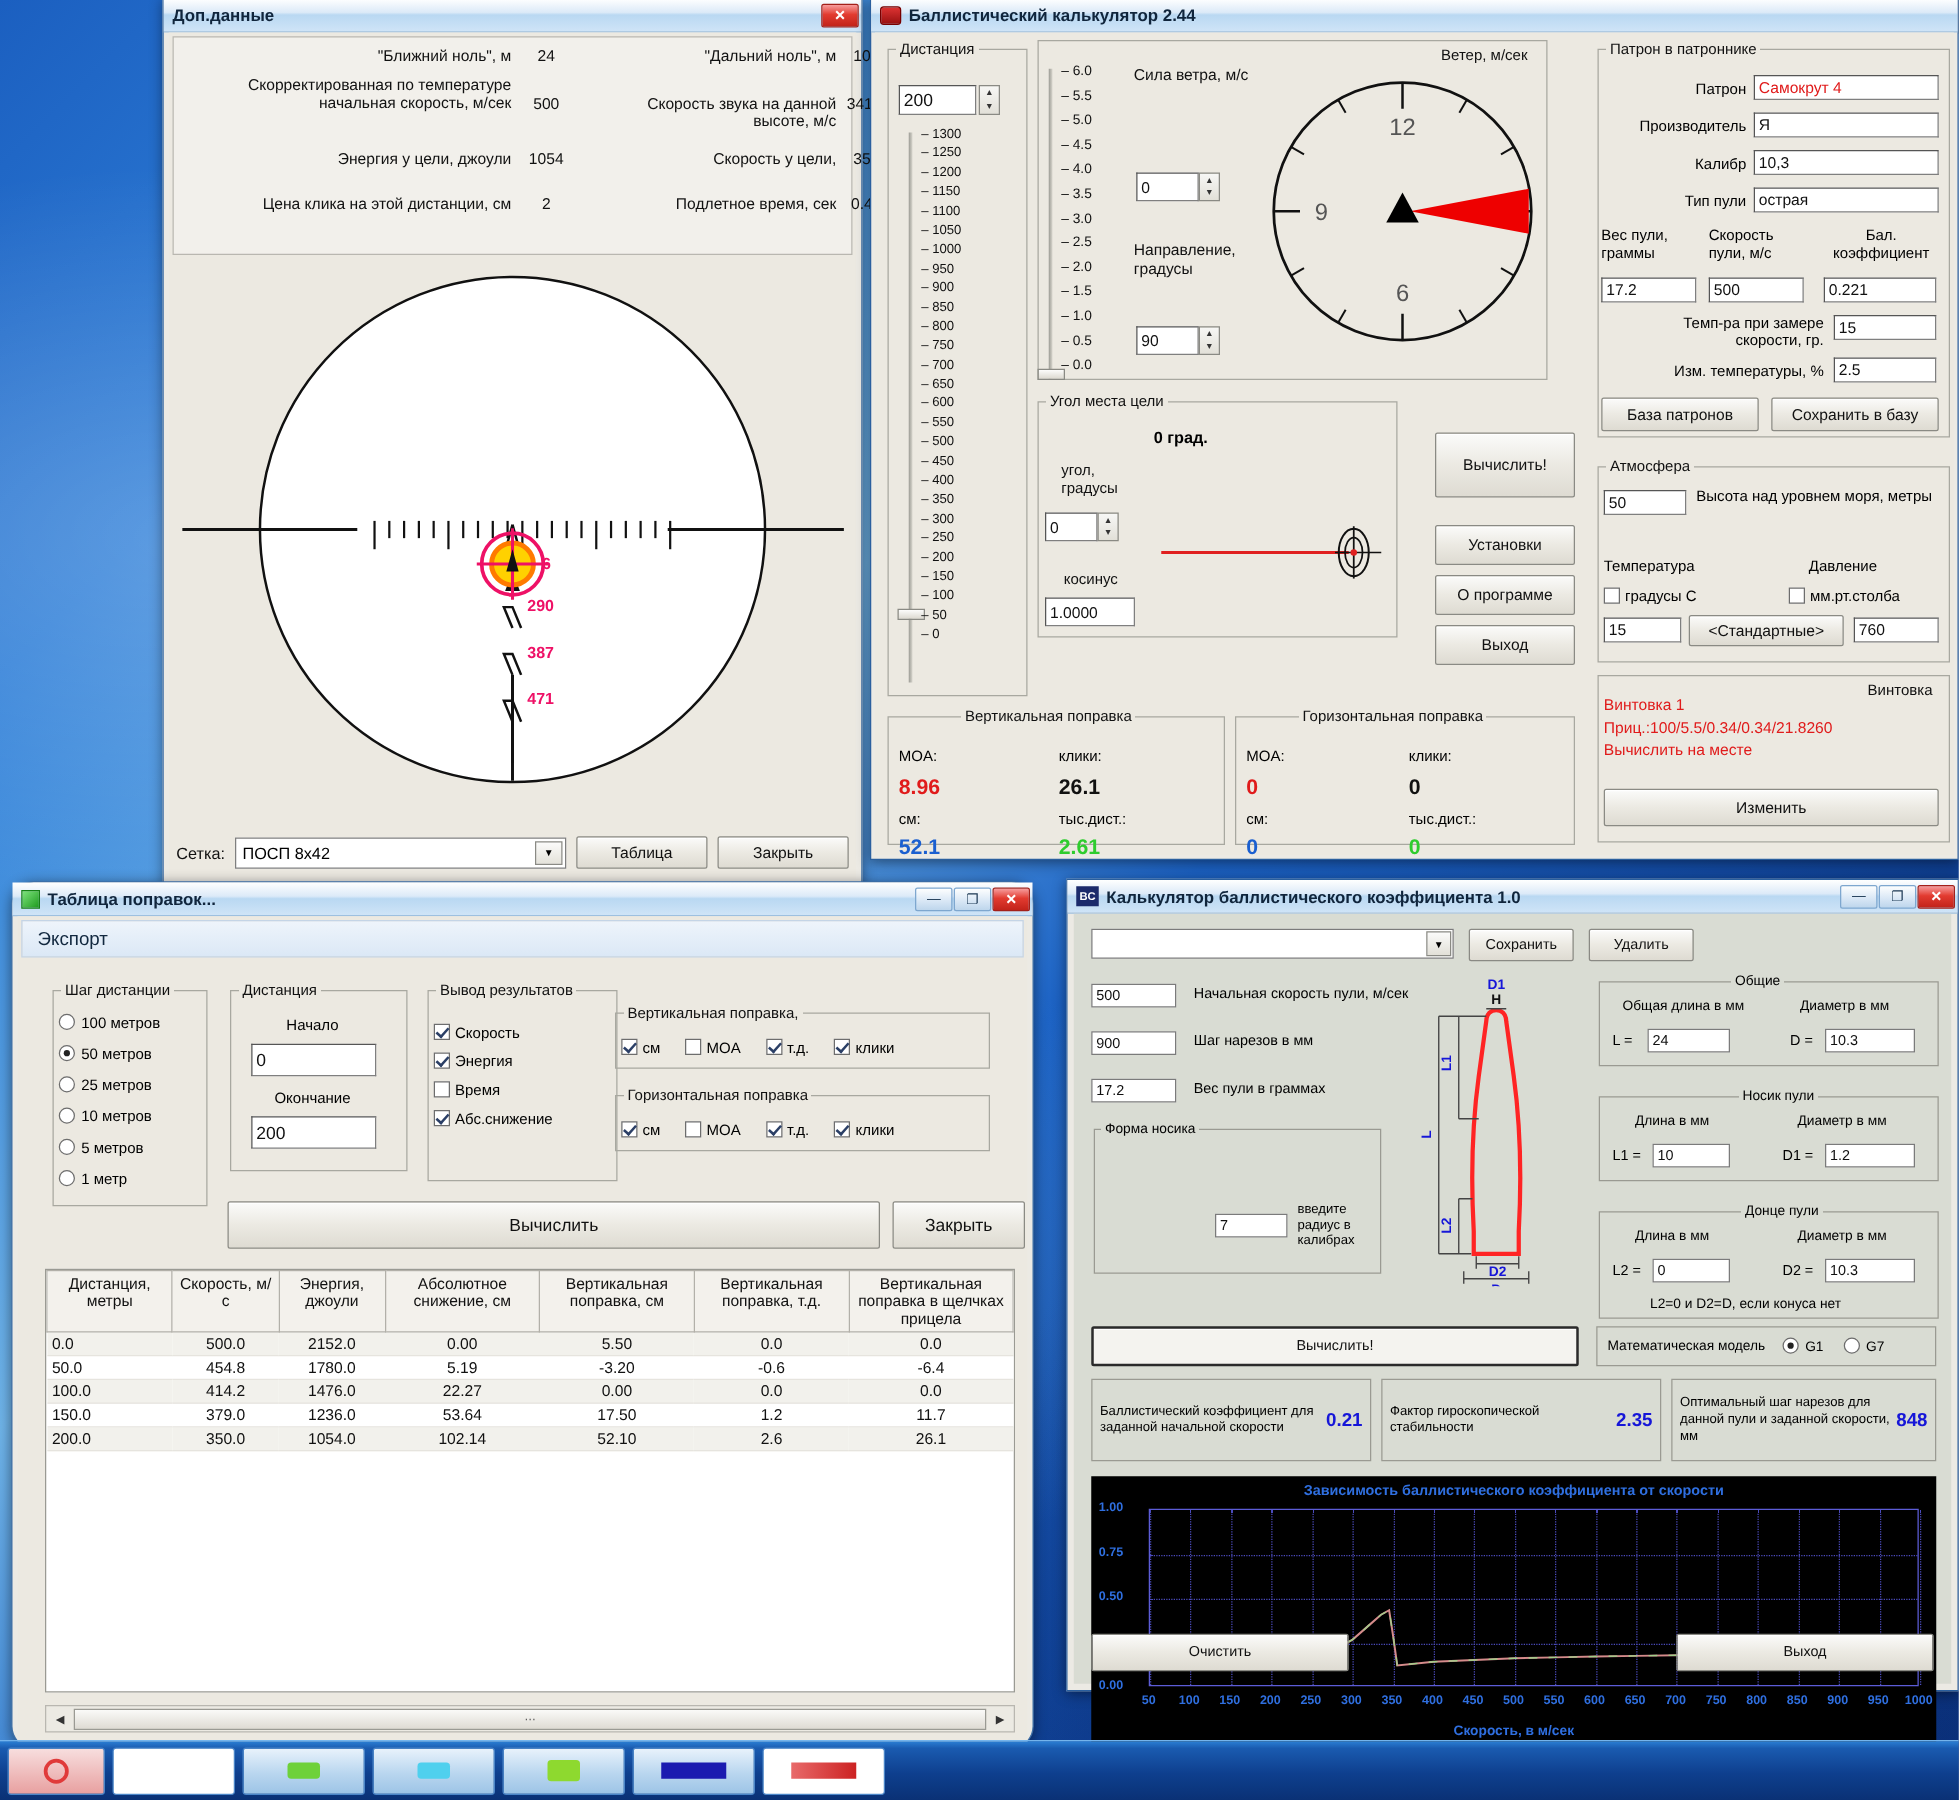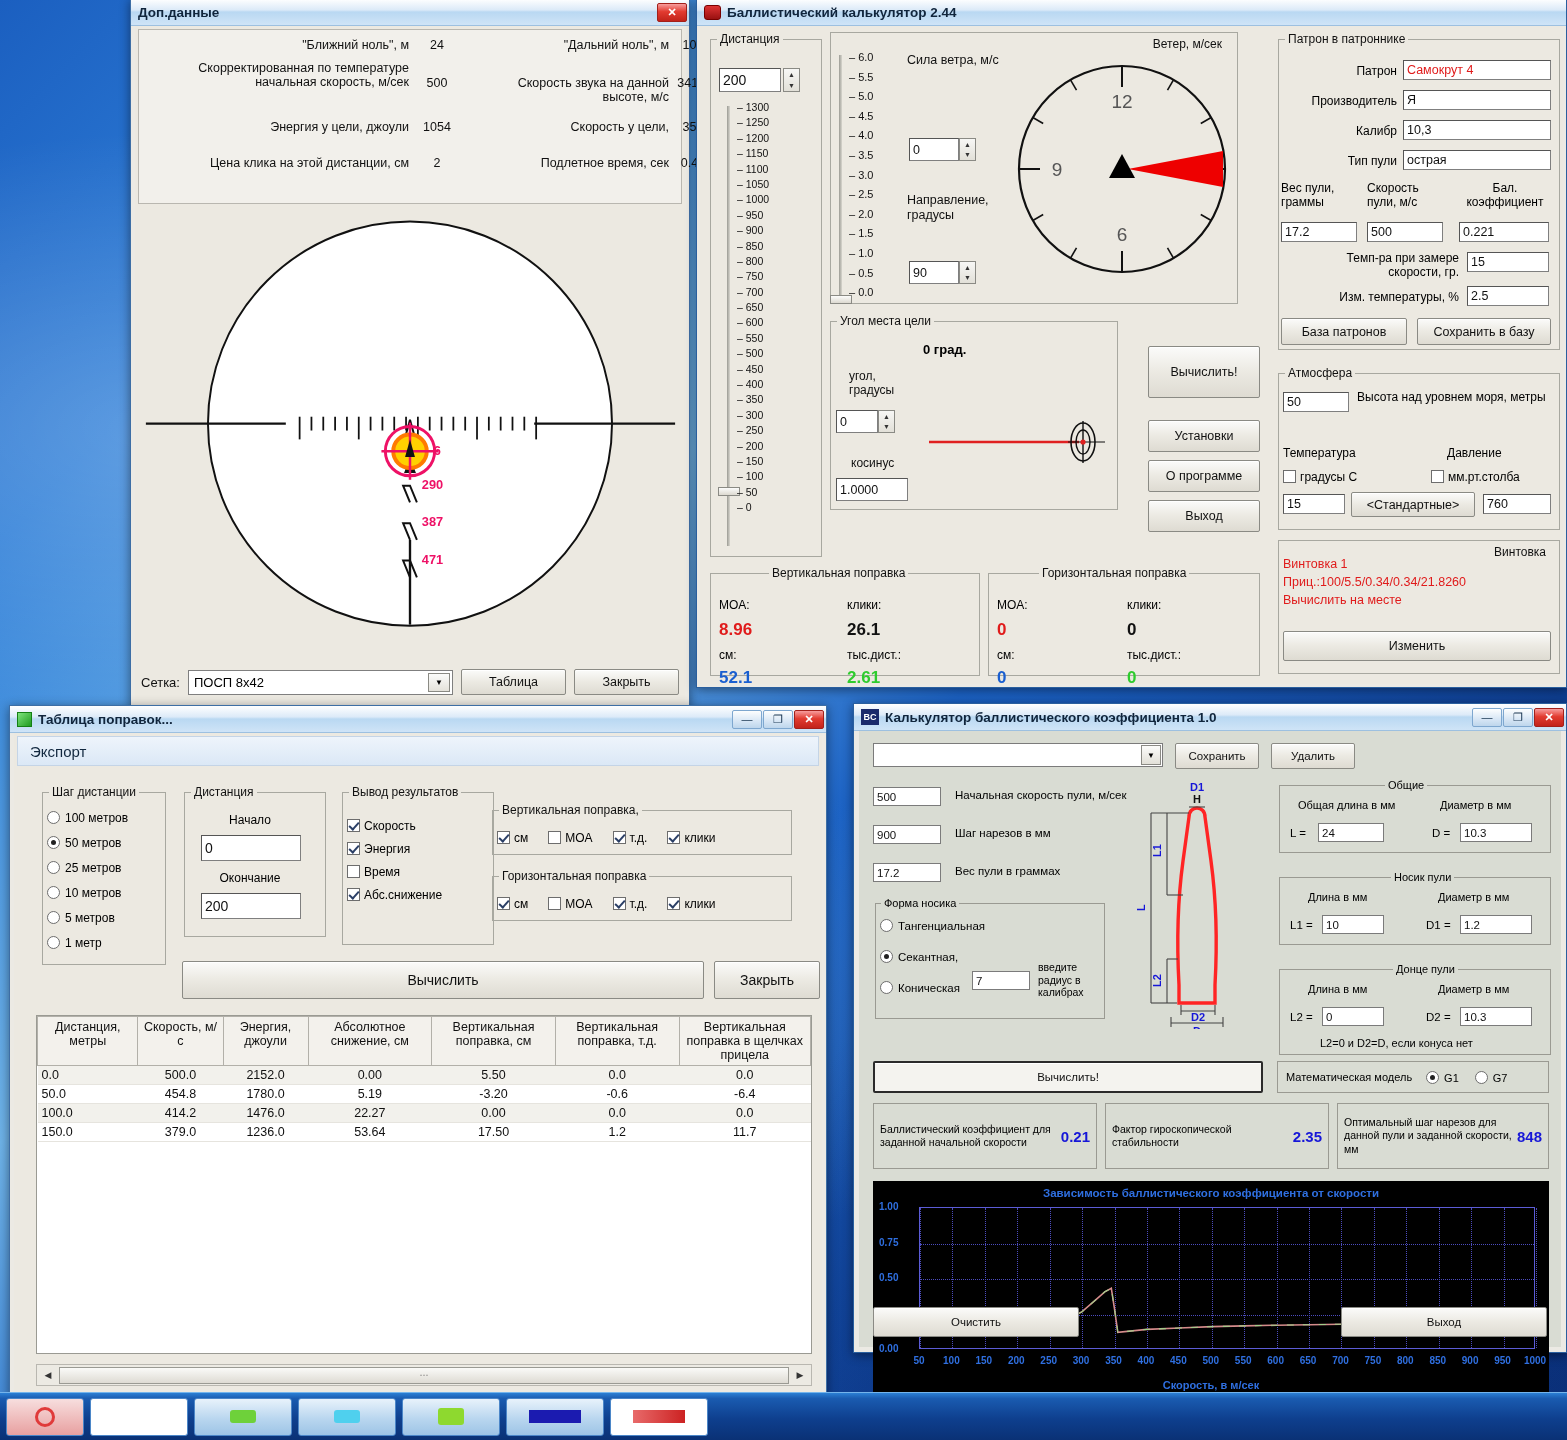--- a/index.html
+++ b/index.html
@@ -67,21 +67,21 @@
   
   #wCalc { left:696px; top:-2px; width:871px; height:690px; border-color:#2a5f9e; }
   #wCalc .cli { position:absolute; left:3px; top:27px; right:3px; bottom:3px; background:#ece9e1;}
 
   .slider-v{position:absolute;width:3px;background:linear-gradient(90deg,#9b9b94,#d8d6ce);}
   .tick-col{position:absolute;font-size:10.5px;color:#111;line-height:1;}
   .tick-col div{height:15.4px;}
   .sl-thumb{position:absolute;width:22px;height:9px;background:linear-gradient(180deg,#fcfcfb,#dcd9d0);
     border:1px solid #8a8a84;}
   
-  #wTab { left:9px; top:705px; width:818px; height:694px; border-color:#3d6ea5; }
+  #wTab { left:9px; top:705px; width:818px; height:694px; border-color:#3d6ea5;border-radius:18px; }
   #wTab .cli { position:absolute; left:4px; top:27px; right:4px; bottom:4px; background:#ece9e1;}
   .menubar{position:absolute;left:3px;top:3px;right:3px;height:30px;
     background:linear-gradient(180deg,#eef4fb,#dbe8f6);border:1px solid #c4d4e6;display:flex;align-items:center;padding-left:12px;
     font-size:15px;color:#12283f;}
   table.grid{border-collapse:collapse;width:100%;font-size:12.5px;}
   table.grid th{border:1px solid #b2b0a9;background:#f3f1ec;font-weight:normal;padding:3px 4px;
     vertical-align:top;line-height:1.12;color:#111;}
   table.grid td{border-bottom:1px solid #e6e4de;padding:2px 4px;color:#111;}
   table.grid tr:nth-child(odd) td{background:#f2f1ec;}
   table.grid tr:nth-child(even) td{background:#fff;}
@@ -563,20 +563,29 @@
             </tr>
             <tr>
               <td style="text-align: left;">150.0</td>
               <td style="text-align: center;">379.0</td>
               <td style="text-align: center;">1236.0</td>
               <td style="text-align: center;">53.64</td>
               <td style="text-align: center;">17.50</td>
               <td style="text-align: center;">1.2</td>
               <td style="text-align: center;">11.7</td>
             </tr>
+            <tr>
+              <td style="text-align: left;">200.0</td>
+              <td style="text-align: center;">350.0</td>
+              <td style="text-align: center;">1054.0</td>
+              <td style="text-align: center;">102.14</td>
+              <td style="text-align: center;">52.10</td>
+              <td style="text-align: center;">2.6</td>
+              <td style="text-align: center;">26.1</td>
+            </tr>
           </tbody>
       </table>
     </div>
 
     <div style="position:absolute;left:22px;bottom:8px;right:10px;height:22px;background:#eceae3;border:1px solid #b9b7b0;display:flex;align-items:center;">
       <span style="width:22px;text-align:center;font-size:9px;color:#333;">◀</span>
       <span style="flex:1;display:flex;align-items:center;justify-content:center;">
         <span style="width:100%;height:17px;background:linear-gradient(180deg,#fafaf8,#dedbd3);border:1px solid #9a9a93;display:flex;align-items:center;justify-content:center;font-size:9px;color:#555;">⋯</span>
       </span>
       <span style="width:22px;text-align:center;font-size:9px;color:#333;">▶</span>
@@ -604,25 +613,20 @@
 
     <div class="bcbox" style="position:absolute;left:14px;top:56px;width:68px;">500</div>
     <div style="position:absolute;left:96px;top:58px;font-size:11.5px;">Начальная скорость пули, м/сек</div>
     <div class="bcbox" style="position:absolute;left:14px;top:94px;width:68px;">900</div>
     <div style="position:absolute;left:96px;top:96px;font-size:11.5px;">Шаг нарезов в мм</div>
     <div class="bcbox" style="position:absolute;left:14px;top:132px;width:68px;">17.2</div>
     <div style="position:absolute;left:96px;top:134px;font-size:11.5px;">Вес пули в граммах</div>
 
     <fieldset class="bcfs" style="left:14px;top:166px;width:230px;height:122px;">
       <legend>Форма носика</legend>
-      <div id="noseOpts" style="position:absolute;left:4px;top:10px;font-size:11.5px;">
-          <div style="margin-bottom: 18px;"><span class="rdo"></span><span>Тангенциальная</span></div>
-          <div style="margin-bottom: 18px;"><span class="rdo on"></span><span>Секантная,</span></div>
-          <div style="margin-bottom: 18px;"><span class="rdo"></span><span>Коническая</span></div>
-        </div>
       <div class="bcbox" style="position:absolute;left:96px;top:62px;width:58px;">7</div>
       <div style="position:absolute;left:162px;top:52px;width:66px;font-size:10.5px;line-height:1.2;">введите радиус в калибрах</div>
     </fieldset>
 
     <svg style="position:absolute;left:272px;top:48px;" width="132" height="250" viewBox="0 0 132 250">
       <path d="M58 38 C58 26 74 26 74 38 L80 82 C86 126 86 170 84 206 L84 224 L48 224 L48 206 C46 170 46 126 52 82 Z" fill="none" stroke="#ff2424" stroke-width="3.4"></path>
       <g stroke="#444" stroke-width="1.1" fill="none">
         <line x1="58" y1="28" x2="74" y2="28"></line>
         <line x1="20" y1="34" x2="58" y2="34"></line>
         <line x1="36" y1="116" x2="52" y2="116"></line>

